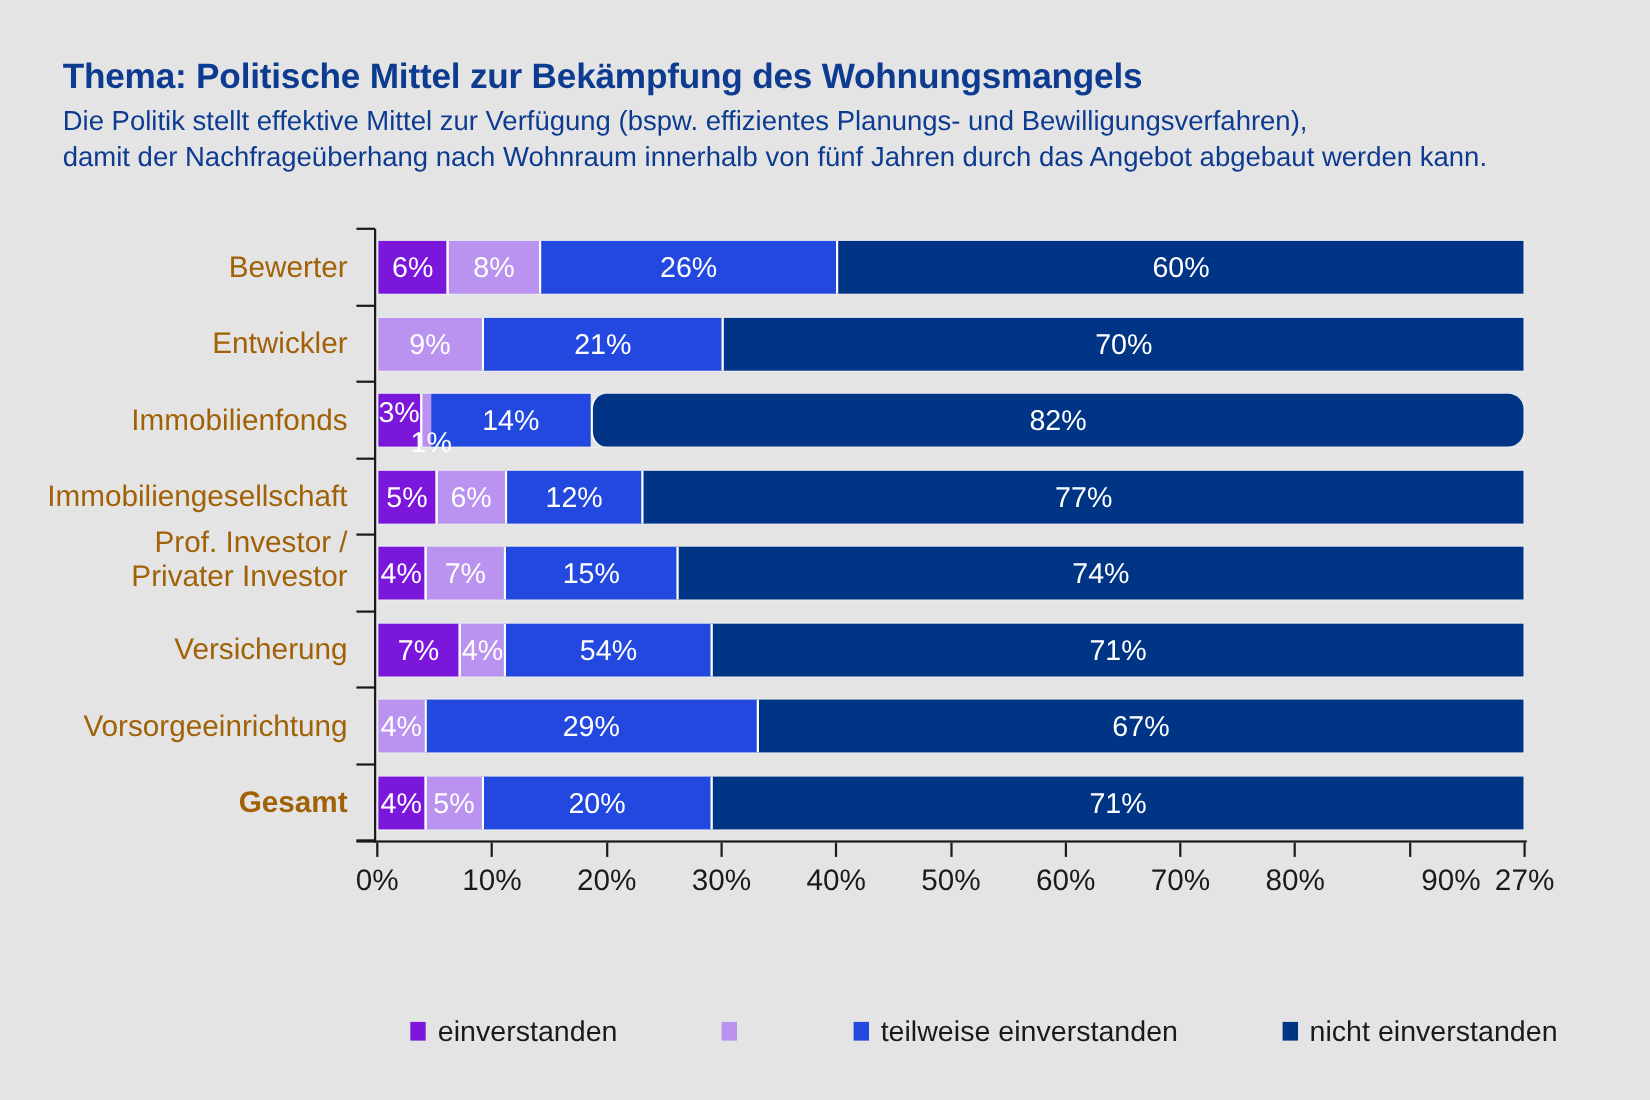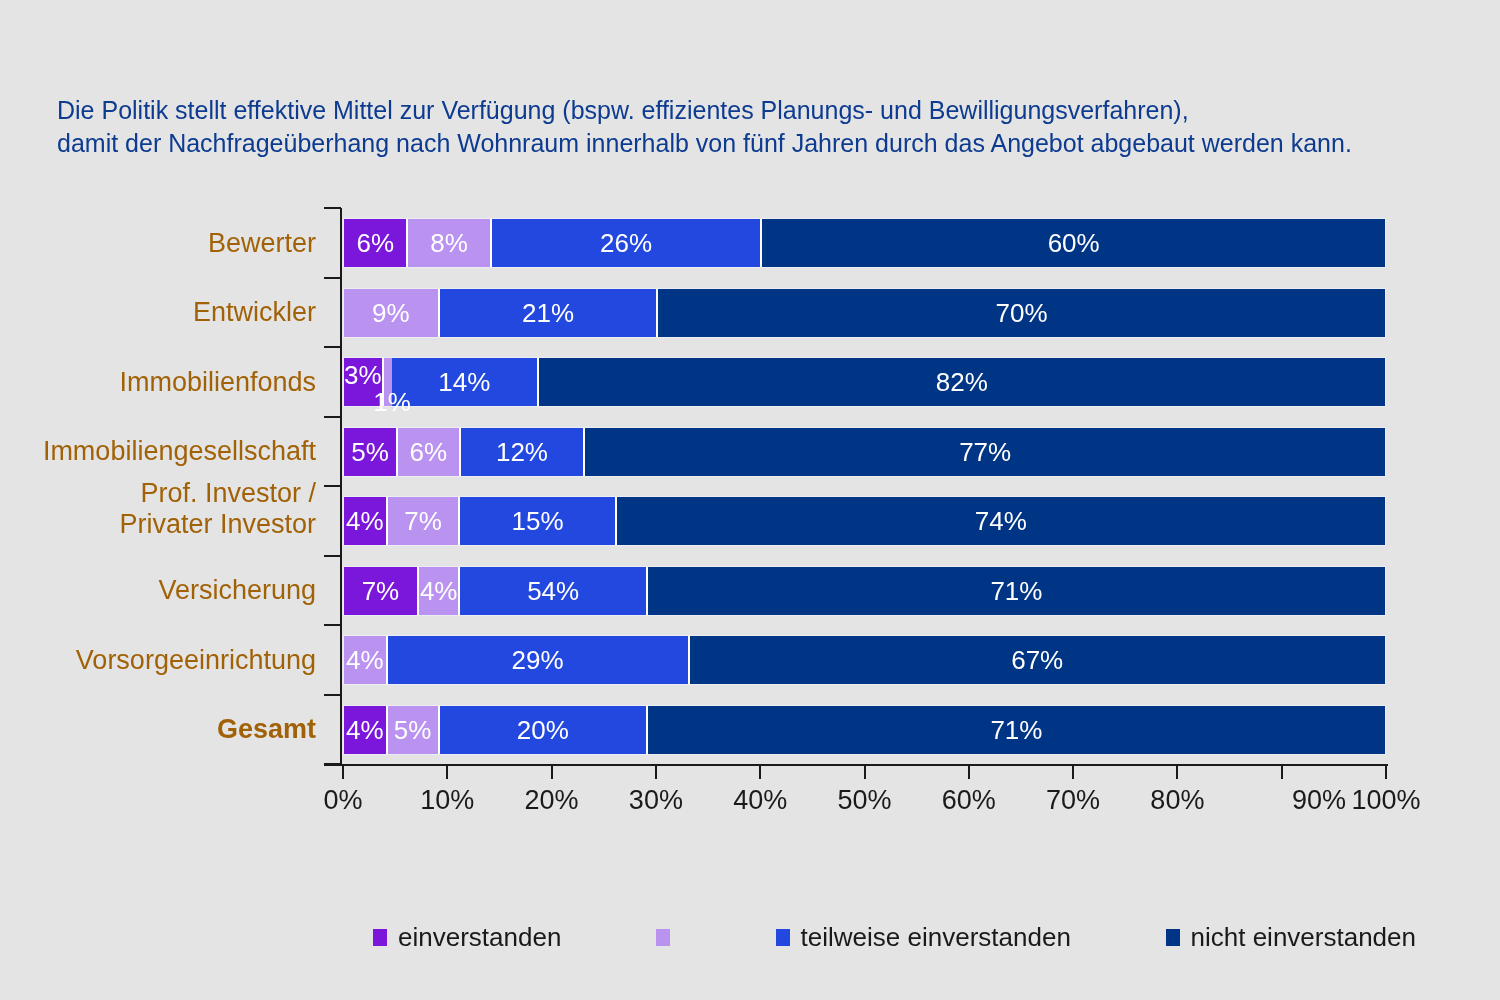--- a/index.html
+++ b/index.html
@@ -67,20 +67,21 @@
   }
   .legend-item{display:flex;align-items:center;}
   .legend-swatch{width:14px;height:17px;margin-right:11px;flex:none;}
   .legend-label{font-size:26px;color:#1a1a1a;white-space:nowrap;}
 </style>
 </head>
 <body>
 
 <div class="canvas">
 
+  <div class="title">Thema: Politische Mittel zur Bekämpfung des Wohnungsmangels</div>
   <div class="subtitle">
     <div>Die Politik stellt effektive Mittel zur Verfügung (bspw. effizientes Planungs- und Bewilligungsverfahren),</div>
     <div>damit der Nachfrageüberhang nach Wohnraum innerhalb von fünf Jahren durch das Angebot abgebaut werden kann.</div>
   </div>
 
   <div class="y-axis-line"></div>
   <div class="x-axis-line"></div>
 
   <div id="plot">
       <div class="cat-label" style="top: 218px;">Bewerter</div>
@@ -113,21 +114,21 @@
       <div class="cat-label" style="top: 357px;">Immobilienfonds</div>
       <div class="bar" style="top: 357px;">
         <div class="seg" style="flex-basis: 3%; background: rgb(122, 23, 218);">
           <span class="seg-label raised">3%</span>
         </div>
         <div class="seg" style="flex-basis: 1%; background: rgb(186, 146, 239);"></div>
         <div class="below-label" style="left: calc(3% - 2px);">1%</div>
         <div class="seg" style="flex-basis: 14%; background: rgb(35, 72, 224);">
           <span class="seg-label">14%</span>
         </div>
-        <div class="seg" style="flex-basis: 82%; background: rgb(0, 53, 134);">
+        <div class="seg" style="flex-basis: 82%; background: rgb(0, 53, 134); border-radius: 14px;">
           <span class="seg-label">82%</span>
         </div>
       </div>
       <div class="cat-label" style="top: 426.5px;">Immobiliengesellschaft</div>
       <div class="bar" style="top: 426.5px;">
         <div class="seg" style="flex-basis: 5%; background: rgb(122, 23, 218);">
           <span class="seg-label">5%</span>
         </div>
         <div class="seg" style="flex-basis: 6%; background: rgb(186, 146, 239);">
           <span class="seg-label">6%</span>
@@ -222,21 +223,21 @@
       <div class="x-tick-label" style="left: 864.5px;">50%</div>
       <div class="x-tick" style="left: 967.8px;"></div>
       <div class="x-tick-label" style="left: 968.8px;">60%</div>
       <div class="x-tick" style="left: 1072.1px;"></div>
       <div class="x-tick-label" style="left: 1073.1px;">70%</div>
       <div class="x-tick" style="left: 1176.4px;"></div>
       <div class="x-tick-label" style="left: 1177.4px;">80%</div>
       <div class="x-tick" style="left: 1280.7px;"></div>
       <div class="x-tick-label" style="left: 1319px;">90%</div>
       <div class="x-tick" style="left: 1385px;"></div>
-      <div class="x-tick-label" style="left: 1386px;">100%</div>
+      <div class="x-tick-label" style="left: 1386px;">27%</div>
     </div>
 
   <div class="legend" id="legend">
       <div class="legend-item">
         <span class="legend-swatch" style="background: rgb(122, 23, 218);"></span>
         <span class="legend-label">einverstanden</span>
       </div>
       <div class="legend-item">
         <span class="legend-swatch" style="background: rgb(186, 146, 239);"></span>
       </div>

